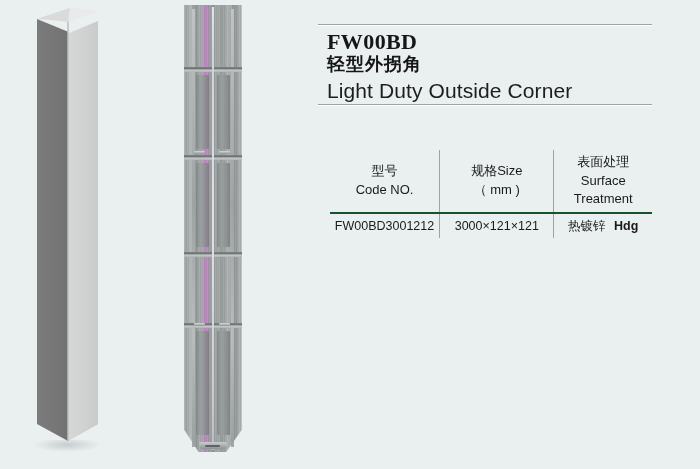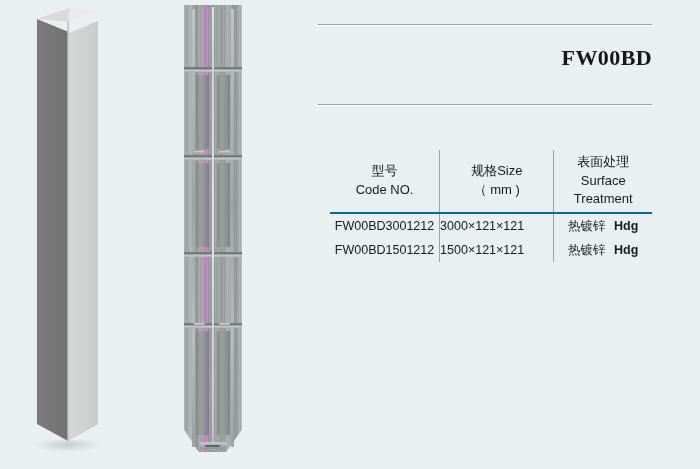--- a/index.html
+++ b/index.html
@@ -192,24 +192,23 @@
     left: 0;
     width: 334px;
     height: 2px;
     background: linear-gradient(to bottom, #9aa3a5 0%, #9aa3a5 50%, #ffffff 50%, #ffffff 100%);
   }
   #rule-top    { top: 24px; }
   #rule-title  { top: 104px; }
 
   #title-block {
     position: absolute;
-    left: 0; top: 30px;
+    left: 9px; top: 30px;
     width: 334px;
-    text-align: right;
-    margin-top: 16px;
+    text-align: left;
   }
   #product-code {
     font-family: "Liberation Serif", "DejaVu Serif", serif;
     font-weight: bold;
     font-size: 22px;
     color: #161616;
     letter-spacing: .4px;
     line-height: 1.06;
   }
   #product-name-cn {
@@ -257,29 +256,29 @@
     font-size: 13px;
     line-height: 1.45;
   }
   #spec-table thead th .hdr-cn { display: block; }
   #spec-table thead th .hdr-en { display: block; text-align: center; }
 
   
   #spec-table .sep-left  { border-left: 1.5px solid #9aa3a5; }
 
   
-  #spec-table thead tr { border-bottom: 2px solid #0369a1; }
+  #spec-table thead tr { border-bottom: 2px solid #14532d; }
 
   #spec-table tbody td {
     height: 24px;
     vertical-align: middle;
     font-size: 12.5px;
   }
   .cell-code { text-align: center; }
-  .cell-size { text-align: left; margin-top: 25px; }
+  .cell-size { text-align: center; margin-top: 25px; }
   .cell-surf { text-align: center; font-weight: bold; }
   .cell-surf .surf-en { font-weight: bold; }
 
   #spec-table tbody tr:first-child td { }
 </style>
 </head>
 <body>
 
 <div id="product-images">
 
@@ -321,20 +320,22 @@
     <div id="bracket-endslot"></div>
   </div>
 </div>
 
 <div id="spec-panel">
 
   <div class="rule" id="rule-top"></div>
 
   <div id="title-block">
     <div id="product-code">FW00BD</div>
+    <div id="product-name-cn">轻型外拐角</div>
+    <div id="product-name-en">Light Duty Outside Corner</div>
   </div>
 
   <div class="rule" id="rule-title"></div>
 
   <div id="spec-table">
     <table>
       <thead>
         <tr>
           <th class="col-code">
             <span class="hdr-cn">型号</span>
@@ -352,24 +353,16 @@
       </thead>
       <tbody>
         <tr>
           <td class="cell-code">FW00BD3001212</td>
           <td class="cell-size sep-left">3000×121×121</td>
           <td class="cell-surf sep-left">
             <span>热镀锌</span>
             <span class="surf-en" style="margin-left: 5px;">Hdg</span>
           </td>
         </tr>
-        <tr>
-          <td class="cell-code">FW00BD1501212</td>
-          <td class="cell-size sep-left">1500×121×121</td>
-          <td class="cell-surf sep-left">
-            <span>热镀锌</span>
-            <span class="surf-en" style="margin-left: 5px;">Hdg</span>
-          </td>
-        </tr>
       </tbody>
     </table>
   </div>
 </div>
 
 </body></html>

